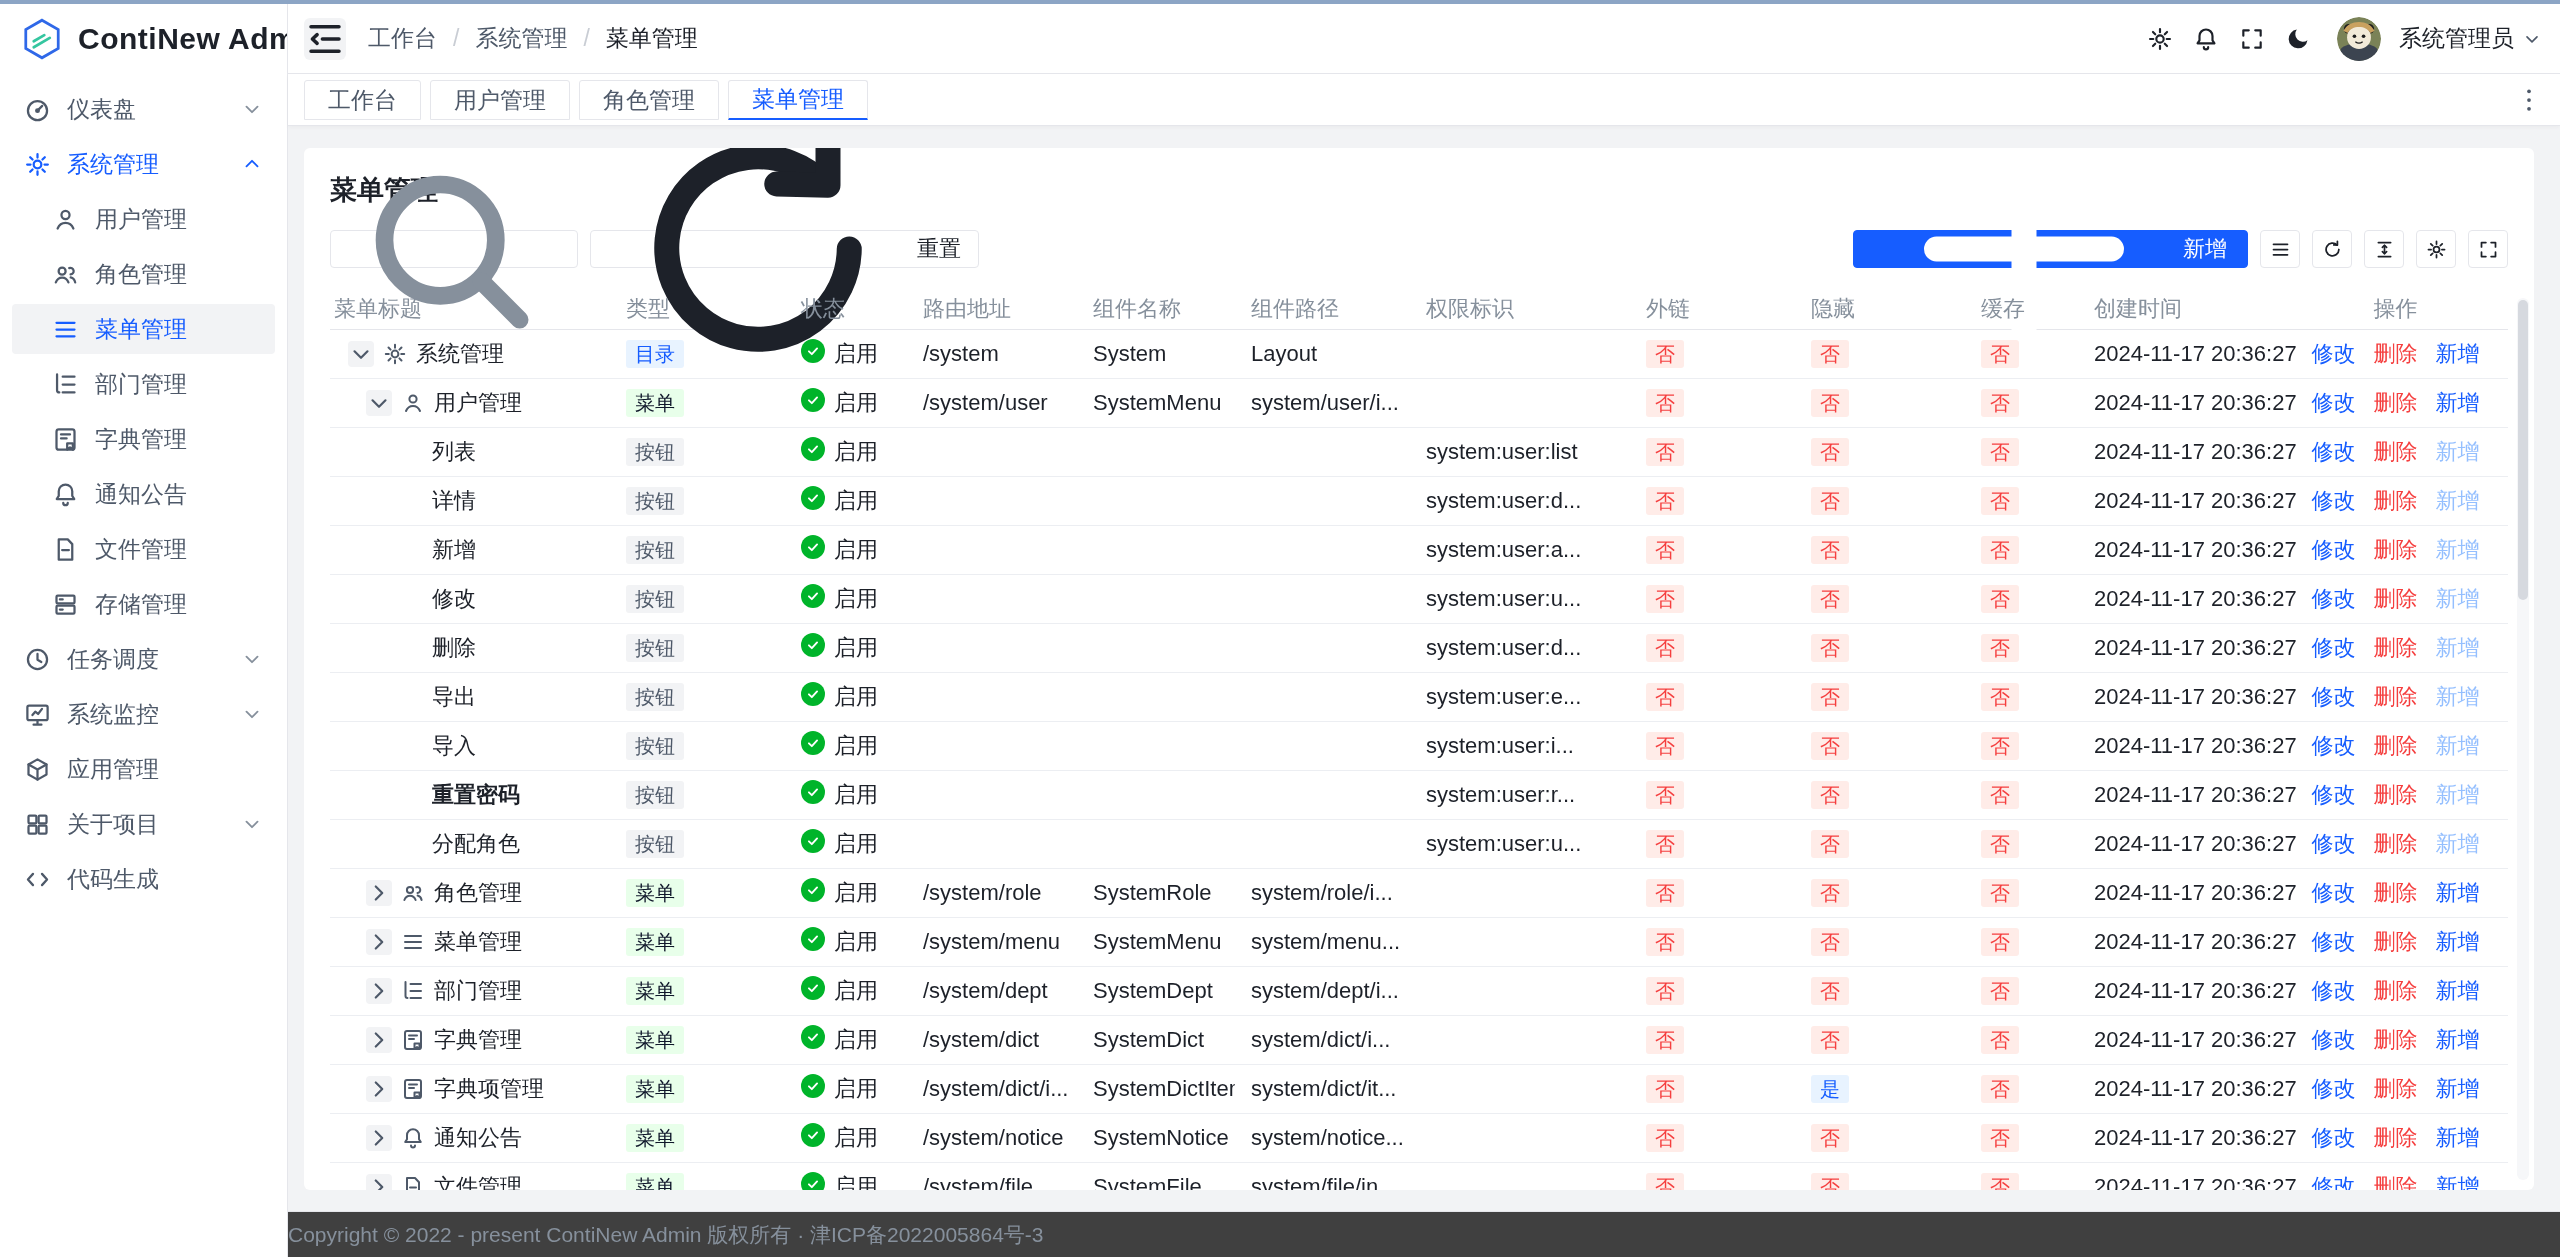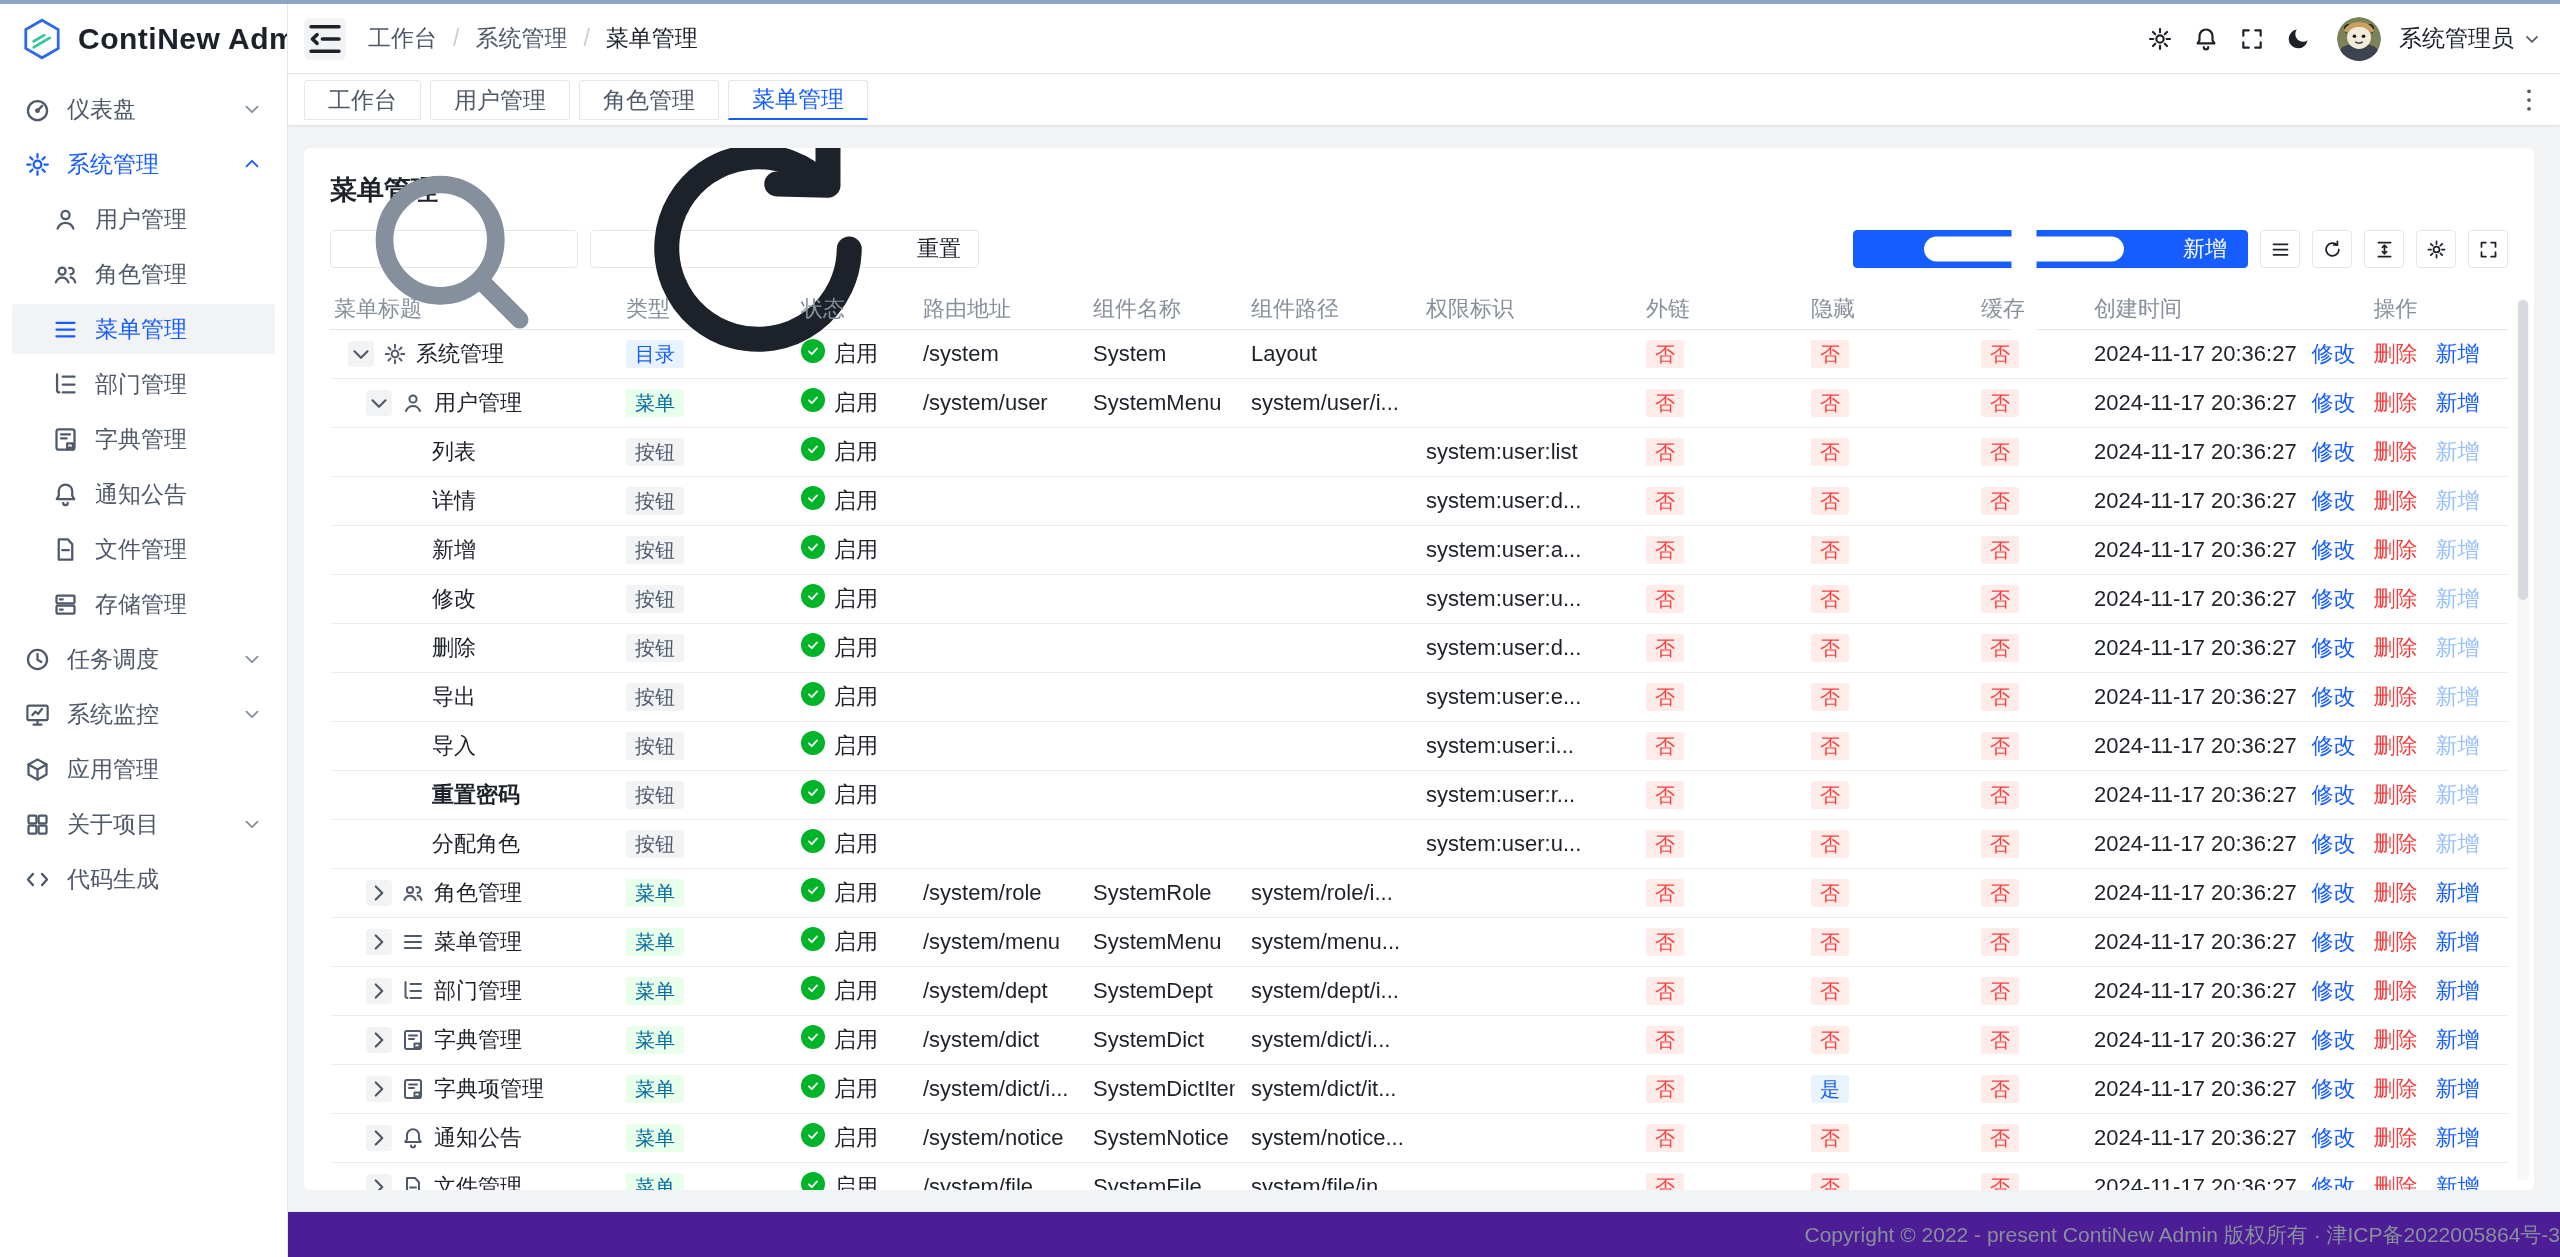--- a/index.html
+++ b/index.html
@@ -71,37 +71,37 @@
   .th:first-child,.td:first-child{padding-left:4px}
   .th-op,.td-op{padding-left:0;text-align:center}
   .tr{height:49px;border-bottom:1px solid #eceef2}
   .title-cell{display:flex;align-items:center;gap:9px}
   .chev-box{width:26px;height:26px;border-radius:4px;background:#f2f3f5;color:#4e5969;display:flex;align-items:center;justify-content:center;flex:none;cursor:pointer}
   .chev-box svg{width:16px;height:16px}
   .row-icon{width:24px;height:24px;color:#4e5969;flex:none}
   .row-icon svg{width:100%;height:100%}
   .badge{display:inline-block;height:28px;line-height:28px;padding:0 9px;border-radius:3px;font-size:20px}
   .badge-dir{background:#e8f3ff;color:#165dff}
-  .badge-menu{background:#e8ffea;color:#0369a1}
+  .badge-menu{background:#e8ffea;color:#0f172a}
   .badge-btn{background:#f2f3f5;color:#4e5969}
   .badge-no{background:#ffece8;color:#f53f3f}
   .badge-yes{background:#e8f3ff;color:#165dff}
   .status-cell{display:flex;align-items:flex-start;gap:9px}
   .status-dot{width:24px;height:24px;border-radius:50%;background:#00b42a;color:#fff;display:flex;align-items:center;justify-content:center;flex:none}
   .status-dot svg{width:14px;height:14px}
   .td-op{display:flex;justify-content:center;gap:18px}
   .link{cursor:pointer}
   .link-edit{color:#165dff}
   .link-del{color:#f53f3f}
   .link-add{color:#165dff}
   .link-add.disabled{color:#94bfff;cursor:default}
   .scroll-gutter{position:absolute;right:5px;top:150px;bottom:10px;width:12px;background:#f6f7f9;border-radius:6px}
   .scroll-thumb{position:absolute;top:2px;left:1px;width:10px;height:300px;background:#d6d9df;border-radius:5px}
 
-  .footer{height:46px;flex:none;background:#4c1d95;border-top:1px solid #e5e6eb;display:flex;align-items:center;justify-content:flex-end;font-size:21px;color:#86909c}
+  .footer{height:46px;flex:none;background:#404040;border-top:1px solid #e5e6eb;display:flex;align-items:center;justify-content:flex-start;font-size:21px;color:#86909c}
 </style>
 </head>
 <body>
 
 <div class="top-strip" style="background: rgb(140, 165, 197);"></div>
 <div class="app">
 
   <aside class="sidebar">
     <div class="logo">
       <span class="logo-mark">

